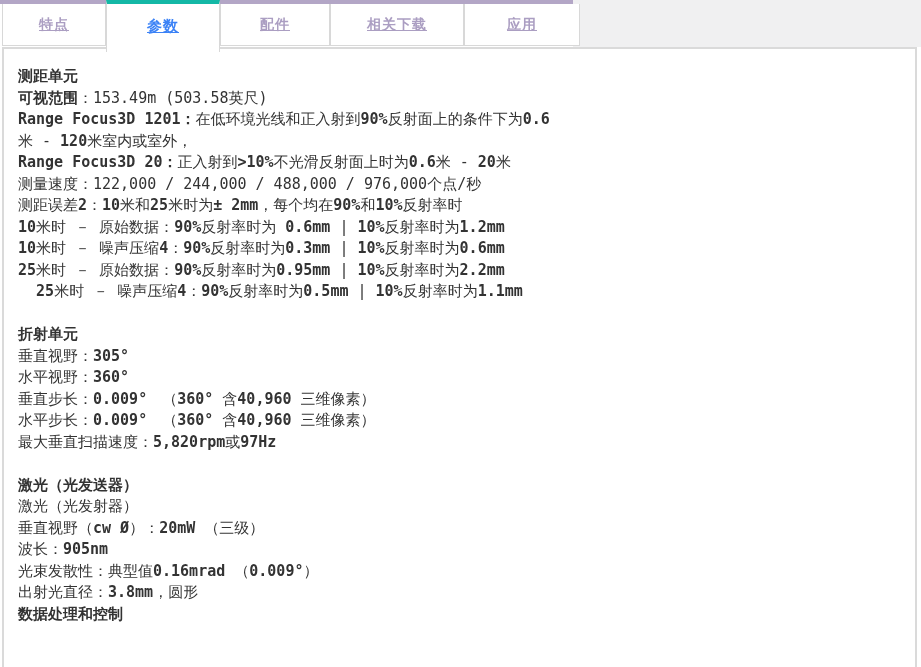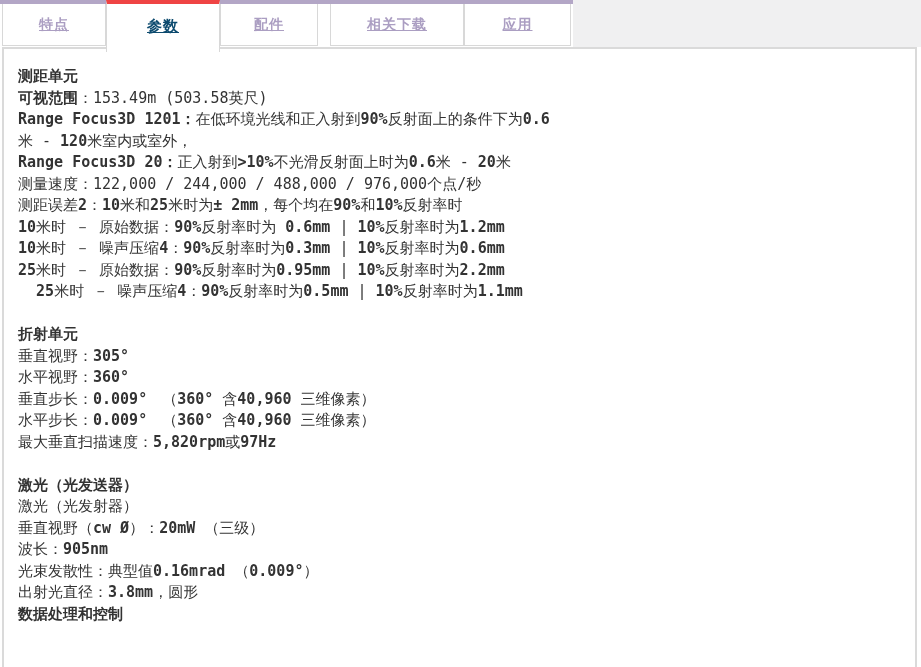--- a/index.html
+++ b/index.html
@@ -7,27 +7,27 @@
   body { font-family:"DejaVu Sans Mono","Liberation Mono",monospace; color:#333333; }
   .page { position:relative; width:921px; height:667px; background:#ffffff; }
 
   
   .top-strip { position:absolute; left:0; top:0; width:573px; height:4px; background:#b3a6c6; }
   .header-gray { position:absolute; left:573px; top:0; width:348px; height:47px; background:#f0f0f1; }
   .tab { position:absolute; top:4px; height:42px; background:#ffffff;
          border:1px solid #d8d8d8; border-top:none;
          text-align:center; line-height:40px; font-size:14px; font-weight:bold;
          color:#ab9ec2; cursor:pointer; z-index:2; letter-spacing:1px;text-decoration:underline; }
-  .tab.active { top:0; height:52px; border-top:4px solid #ef4444; border-bottom:none;
-                color:#0c4a6e; font-size:15px; line-height:44px; z-index:6; }
+  .tab.active { top:0; height:52px; border-top:4px solid #14b8a6; border-bottom:none;
+                color:#3b82f6; font-size:15px; line-height:44px; z-index:6; }
   .tab1 { left:2px;   width:104px; }
   .tab2 { left:106px; width:114px; }
-  .tab3 { left:220px; width:98px; }
+  .tab3 { left:220px; width:110px; }
   .tab4 { left:330px; width:134px; }
-  .tab5 { left:464px; width:107px; }
+  .tab5 { left:464px; width:116px; }
 
   
   .content-box { position:absolute; left:2px; top:47px; width:915px; height:625px;
                  background:#ffffff; border:2px solid #dadada; border-bottom:none; z-index:1; }
   .content-inner { padding:11px 14px 0 14px; }
   .page-title { font-size:28px; line-height:34px; font-weight:bold; color:#222222;
                 letter-spacing:3px; margin-left:5px; }
   .sections { margin-top:6px; }
   .section.gap { margin-top:21.5px; }
   .sec-heading { font-size:15px; line-height:21.5px; font-weight:bold; color:#333333;

